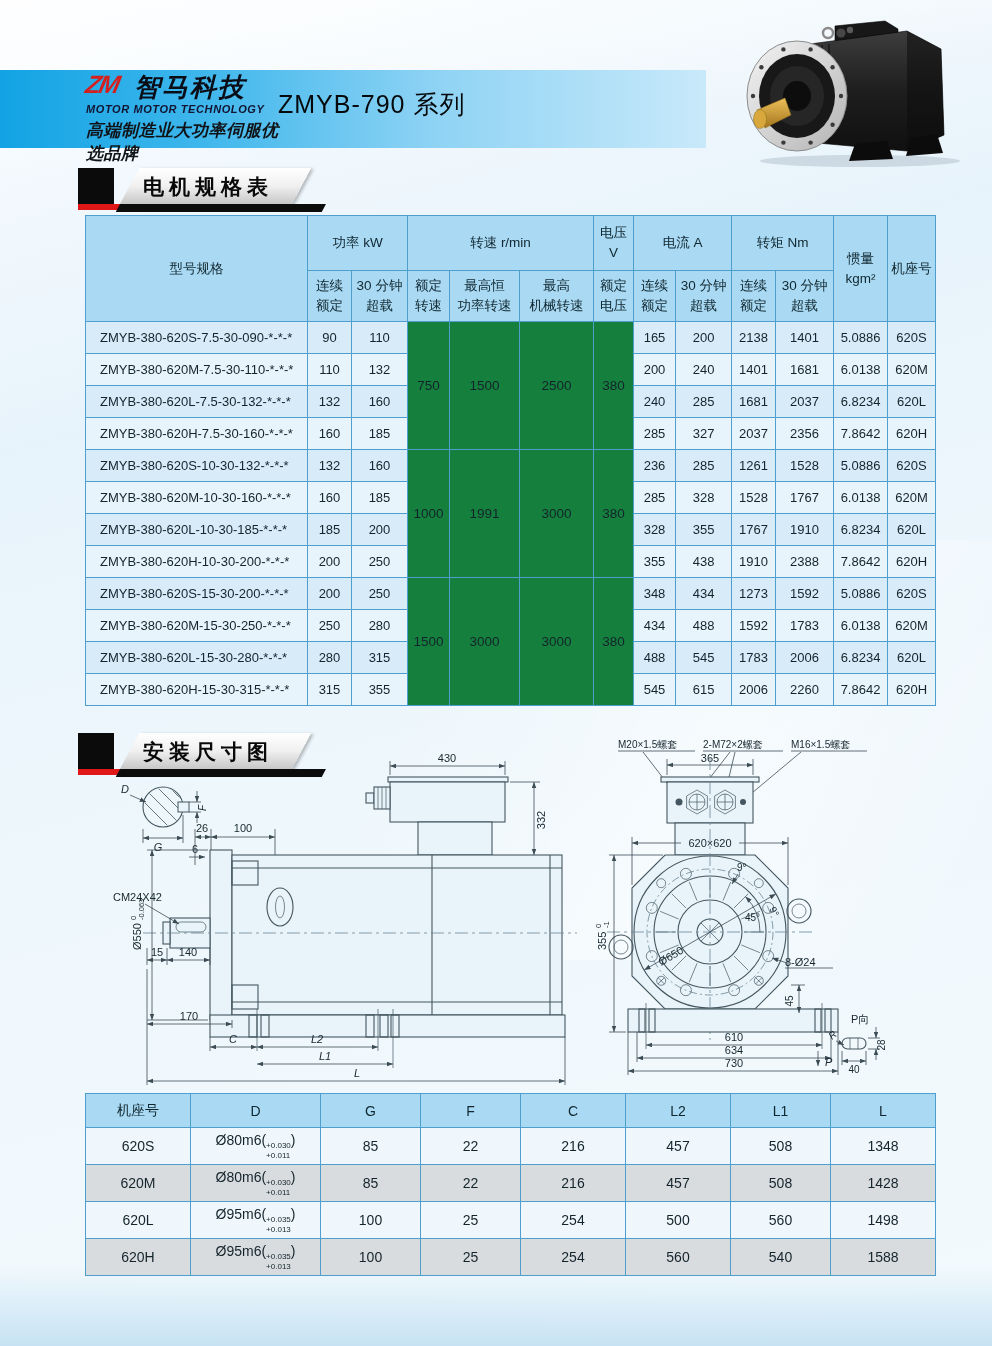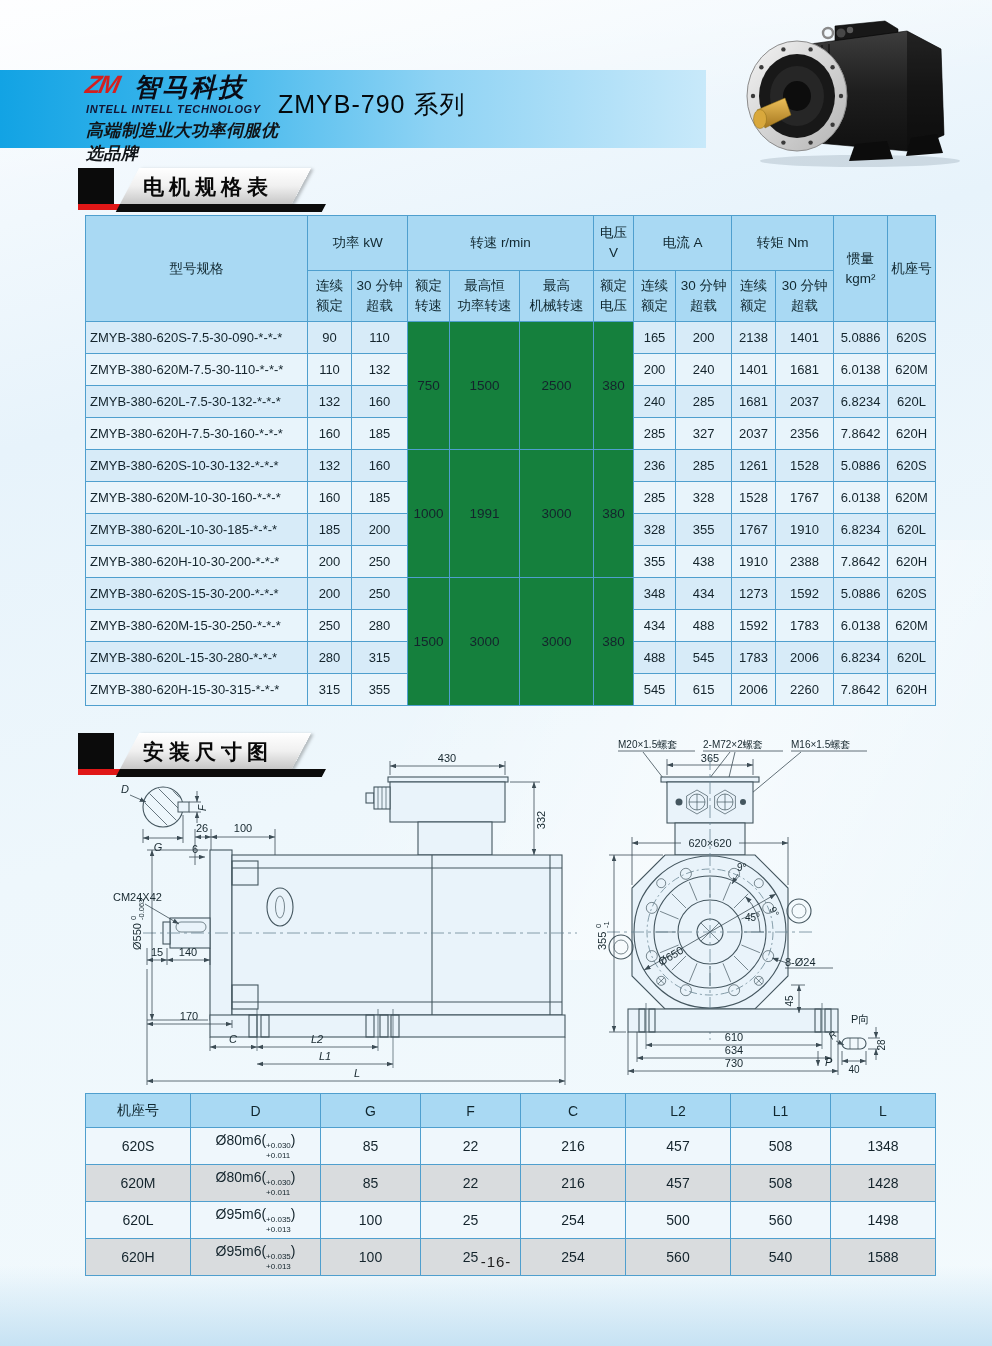--- a/index.html
+++ b/index.html
@@ -45,21 +45,21 @@
   
   table{border-collapse:collapse;table-layout:fixed;}
   .spec-table{position:absolute;left:85px;top:215px;width:850px;font-size:13px;color:#14242c;}
   .spec-table th,.spec-table td{border:1px solid #4f9fce;text-align:center;padding:0;}
   .spec-table th{background:#a9d9f3;font-weight:normal;font-size:13.5px;white-space:pre-line;line-height:1.45;color:#10272f;}
   .spec-table thead tr:nth-child(1) th{height:54px;}
   .spec-table thead tr:nth-child(2) th{height:50px;margin-top:26px;}
   .spec-table tbody tr{height:32px;}
   .spec-table tbody tr:nth-child(odd){background:#d7ebf8;}
   .spec-table tbody tr:nth-child(even){background:#e8f4fb;}
-  .spec-table td.model{text-align:left;padding-left:4px;}
+  .spec-table td.model{text-align:left;padding-left:14px;}
   .spec-table td.merged{background:#15803d;font-size:13.5px;}
 
   
   .dim-table{position:absolute;left:85px;top:1093px;width:850px;font-size:14px;color:#14242c;}
   .dim-table th,.dim-table td{border:1px solid #4f9fce;text-align:center;padding:0;}
   .dim-table th{background:#a9d9f3;font-weight:normal;height:33px;font-size:14px;color:#10272f;}
   .dim-table tbody tr{height:37px;}
   .dim-table tbody tr:nth-child(odd){background:#eff7fc;}
   .dim-table tbody tr:nth-child(even){background:#d9dcde;}
   .tol{display:inline-flex;flex-direction:column;font-size:8px;line-height:1.15;vertical-align:-3px;text-align:left;}
@@ -90,21 +90,21 @@
   <div class="deco-bottom"></div>
 
   <div class="header-band"></div>
   <div class="logo-block">
     <div class="logo-row">
       <div class="logo-mark">
           <span>ZM</span>
         </div>
       <div class="logo-cn">智马科技</div>
     </div>
-    <div class="logo-en">INTELL INTELL TECHNOLOGY</div>
+    <div class="logo-en">MOTOR MOTOR TECHNOLOGY</div>
     <div class="logo-tagline">高端制造业大功率伺服优选品牌</div>
   </div>
   <div class="series-title">ZMYB-790 系列</div>
 
   <div class="motor-photo">
     <svg width="240" height="152" viewBox="0 0 240 152">
       <defs>
         <linearGradient id="bodyGrad" x1="0" y1="0" x2="0" y2="1">
           <stop offset="0" stop-color="#3d3d3d"></stop>
             <stop offset=".5" stop-color="#1e1e1e"></stop>
@@ -718,14 +718,13 @@
         <td>100</td>
         <td>25</td>
         <td>254</td>
         <td>560</td>
         <td>540</td>
         <td>1588</td>
       </tr>
     </tbody>
   </table>
 
-  <div class="page-number">-16-</div>
 </div>
 
 </body></html>

